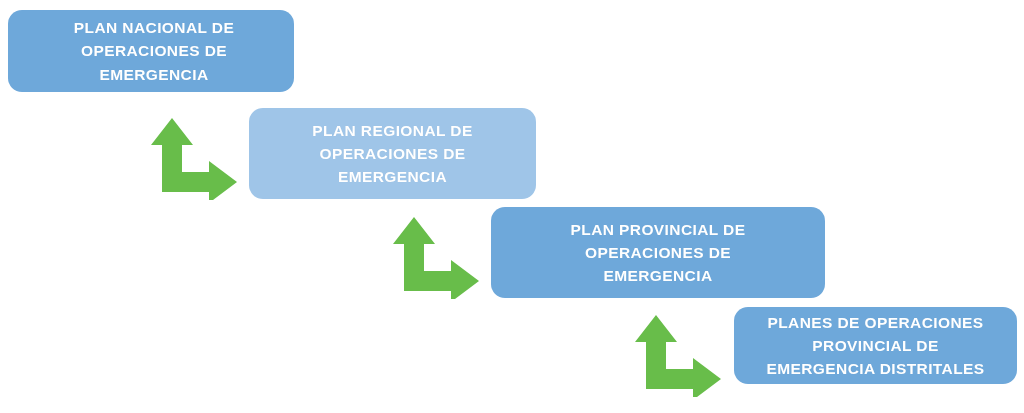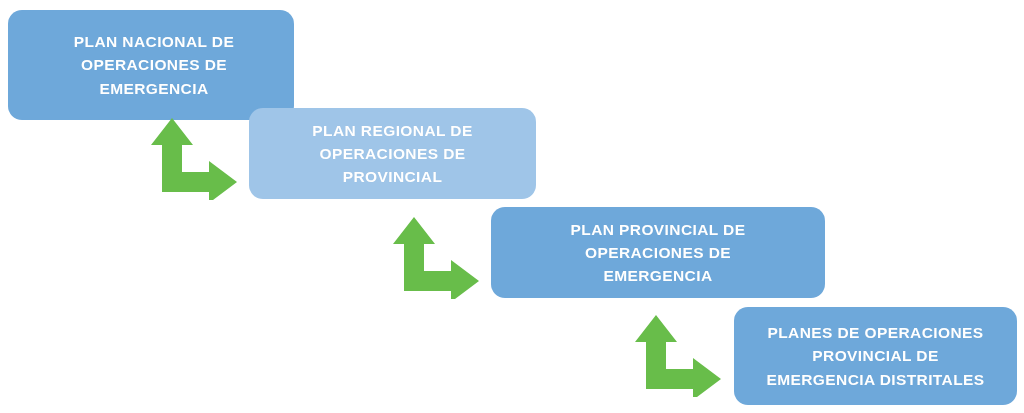--- a/index.html
+++ b/index.html
@@ -33,30 +33,30 @@
     letter-spacing: 0.4px;
     padding: 6px 14px;
     text-shadow: 0 0 1px rgba(0,0,0,0.06);
   }
   .box-text {
     display: block;
     white-space: pre-line;
   }
   
   #box-national {
-    left: 8px;  top: 10px;  width: 286px; height: 110px; padding-left: 20px;
+    left: 8px;  top: 10px;  width: 286px; height: 82px; padding-left: 20px;
   }
   #box-regional {
     left: 249px; top: 108px; width: 287px; height: 91px;
   }
   #box-provincial {
     left: 491px; top: 207px; width: 334px; height: 91px;
   }
   #box-districtal {
-    left: 734px; top: 307px; width: 283px; height: 98px;
+    left: 734px; top: 307px; width: 283px; height: 77px;
   }
 
   
   .arrow-connector {
     position: absolute;
   }
   #arrow-1 { left: 148px; top: 114px; width: 96px; height: 86px; }
   #arrow-2 { left: 390px; top: 213px; width: 96px; height: 86px; }
   #arrow-3 { left: 632px; top: 311px; width: 96px; height: 86px; }
 </style>
@@ -71,21 +71,21 @@
 EMERGENCIA</span>
   </div>
 
   <svg class="arrow-connector" id="arrow-1" viewBox="0 0 96 86" xmlns="http://www.w3.org/2000/svg">
     <path d="M3 31 L24 4 L45 31 L34 31 L34 58 L61 58 L61 47 L89 68 L61 89 L61 78 L14 78 L14 31 Z" fill="#68bd4a"></path>
   </svg>
 
   <div class="plan-box" id="box-regional" style="background:#9fc5e8;">
     <span class="box-text">PLAN REGIONAL DE
 OPERACIONES DE
-PROVINCIAL</span>
+EMERGENCIA</span>
   </div>
 
   <svg class="arrow-connector" id="arrow-2" viewBox="0 0 96 86" xmlns="http://www.w3.org/2000/svg">
     <path d="M3 31 L24 4 L45 31 L34 31 L34 58 L61 58 L61 47 L89 68 L61 89 L61 78 L14 78 L14 31 Z" fill="#68bd4a"></path>
   </svg>
 
   <div class="plan-box" id="box-provincial" style="background:#6ea8da;">
     <span class="box-text">PLAN PROVINCIAL DE
 OPERACIONES DE
 EMERGENCIA</span>

